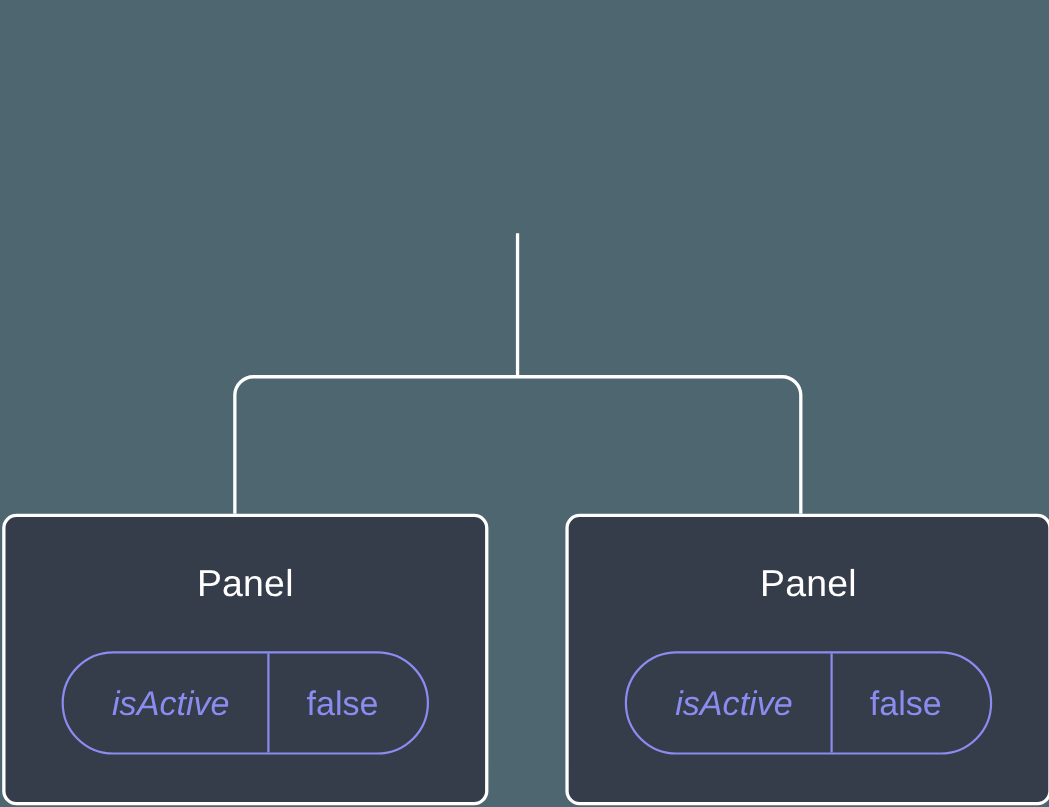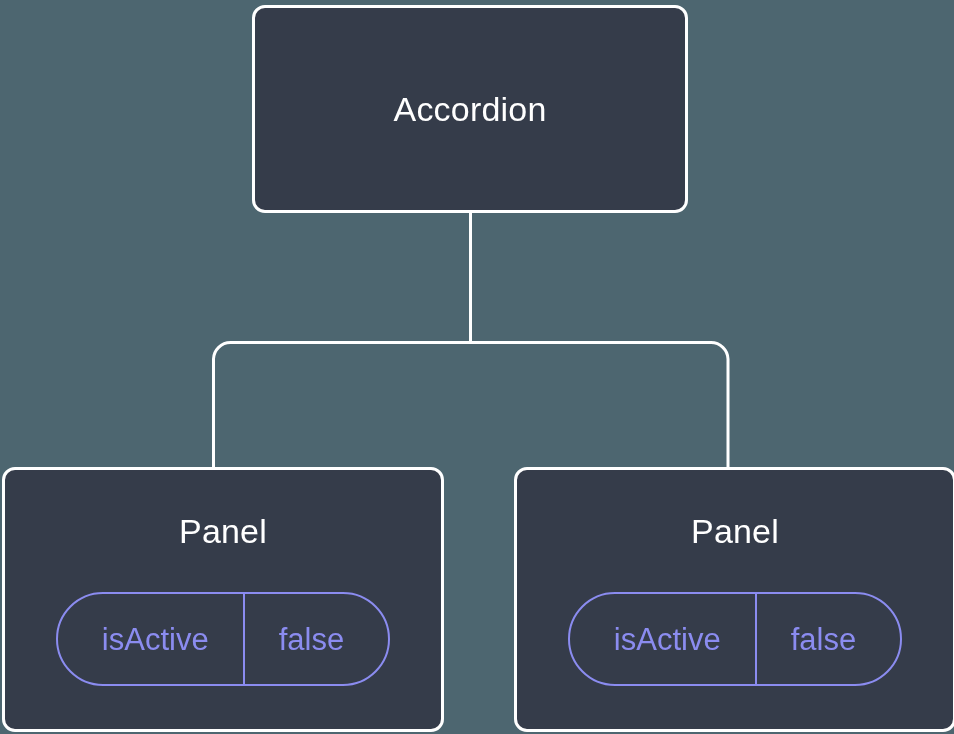--- a/index.html
+++ b/index.html
@@ -90,42 +90,40 @@
     align-items: center;
     justify-content: center;
     color: #8b8cf0;
     font-size: 31px;
     font-weight: 400;
     line-height: 1;
     white-space: nowrap;
   }
   .pill-key {
     padding: 0 34px 0 44px;
+    font-style: italic;
   }
   .pill-val {
     padding: 0 44px 0 34px;
     border-left: 2px solid #8b8cf0;
     text-align: center;
   }
 </style>
 </head>
 <body>
 
 <div id="canvas">
 
   <svg class="edges" viewBox="0 0 954 734" width="954" height="734" fill="none">
 
     <path d="M470.5 212 L470.5 342.5" stroke="#ffffff" stroke-width="3" stroke-linecap="butt"></path>
 
     <path d="M213.5 467 L213.5 359 A17 17 0 0 1 230.5 342.5 L711 342.5 A17 17 0 0 1 728 359 L728 467" stroke="#ffffff" stroke-width="3" stroke-linecap="butt"></path>
   </svg>
 
-  <div class="node node-root">
-    <span class="node-title">Accordion</span>
-  </div>
 
   <div class="node node-panel-left">
     <span class="node-title">Panel</span>
     <div class="pill">
       <span class="pill-key">isActive</span>
       <span class="pill-val">false</span>
     </div>
   </div>
 
   <div class="node node-panel-right">

